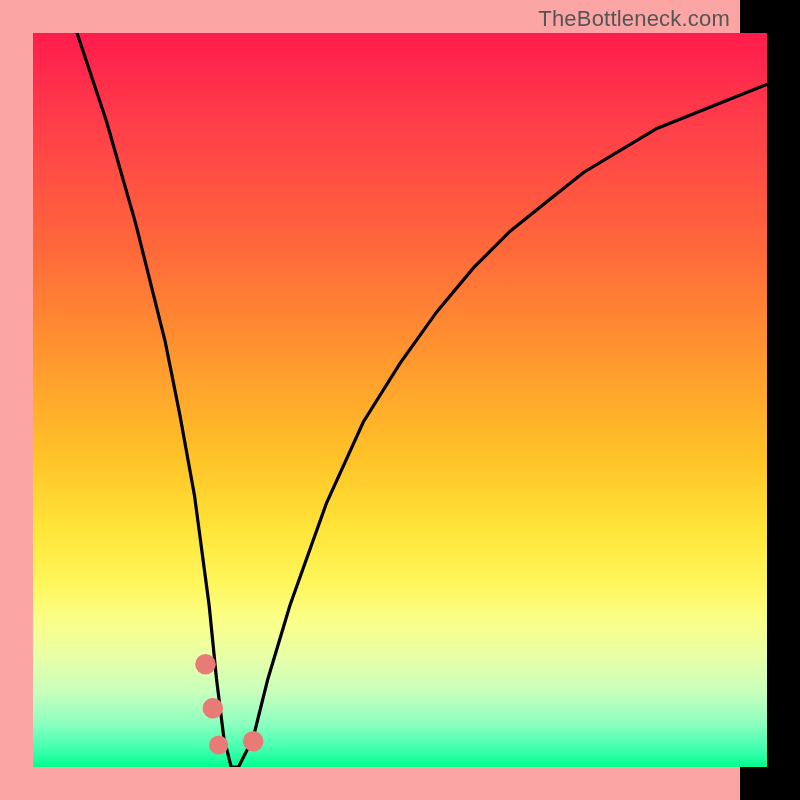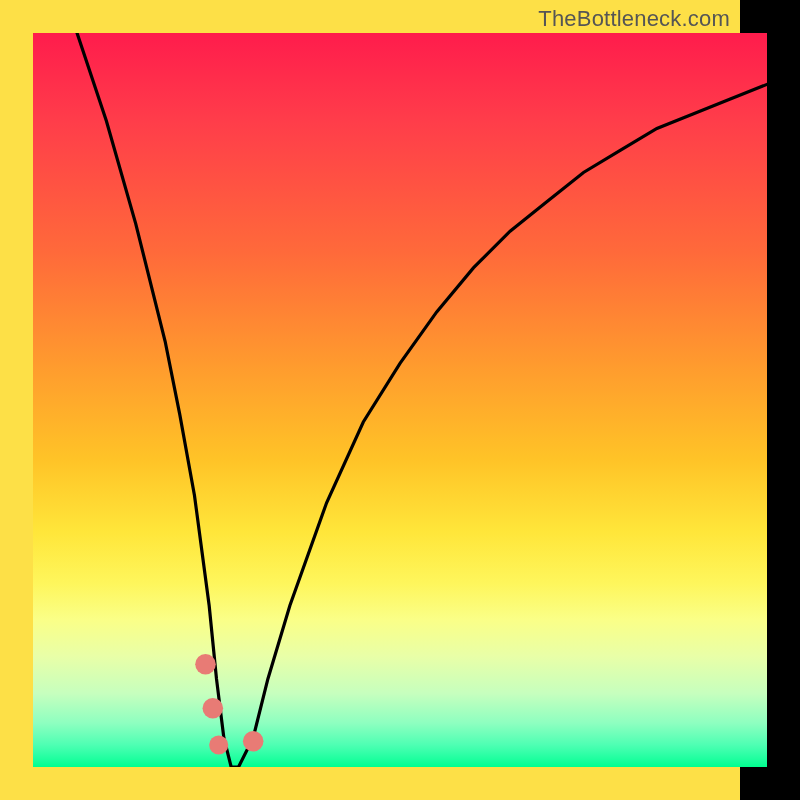--- a/index.html
+++ b/index.html
@@ -8,21 +8,21 @@
     width: 800px;
     height: 800px;
     overflow: hidden;
     background: #000;
     font-family: Arial, Helvetica, sans-serif;
   }
   .outer {
     position: relative;
     width: 740px;
     height: 800px;
-    background: #fde047;
+    background: #fca5a5;
   }
   .plot {
     position: absolute;
     left: 33px;
     top: 33px;
     width: 734px;
     height: 734px;
     background: linear-gradient(to bottom,
       #ff1c4c 0%,
       #ff3d4a 12%,

